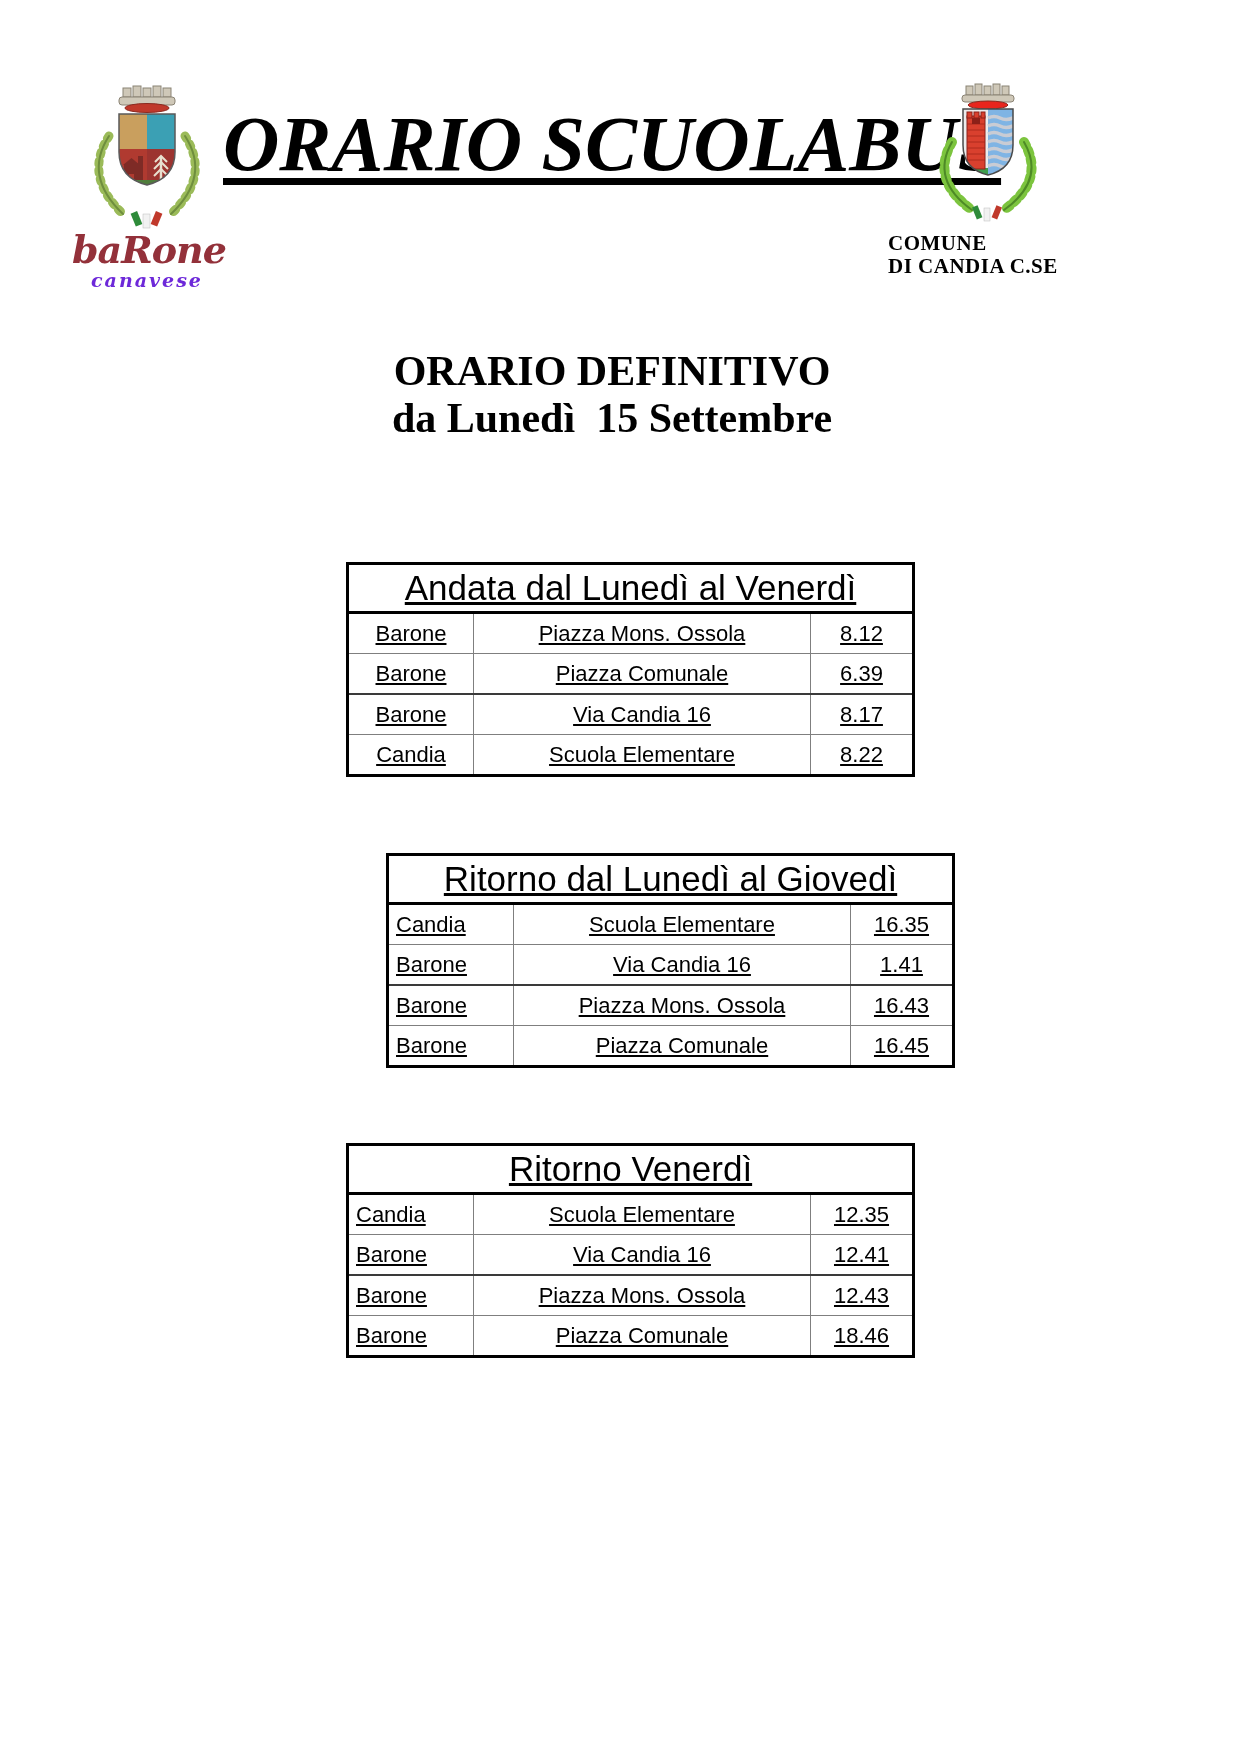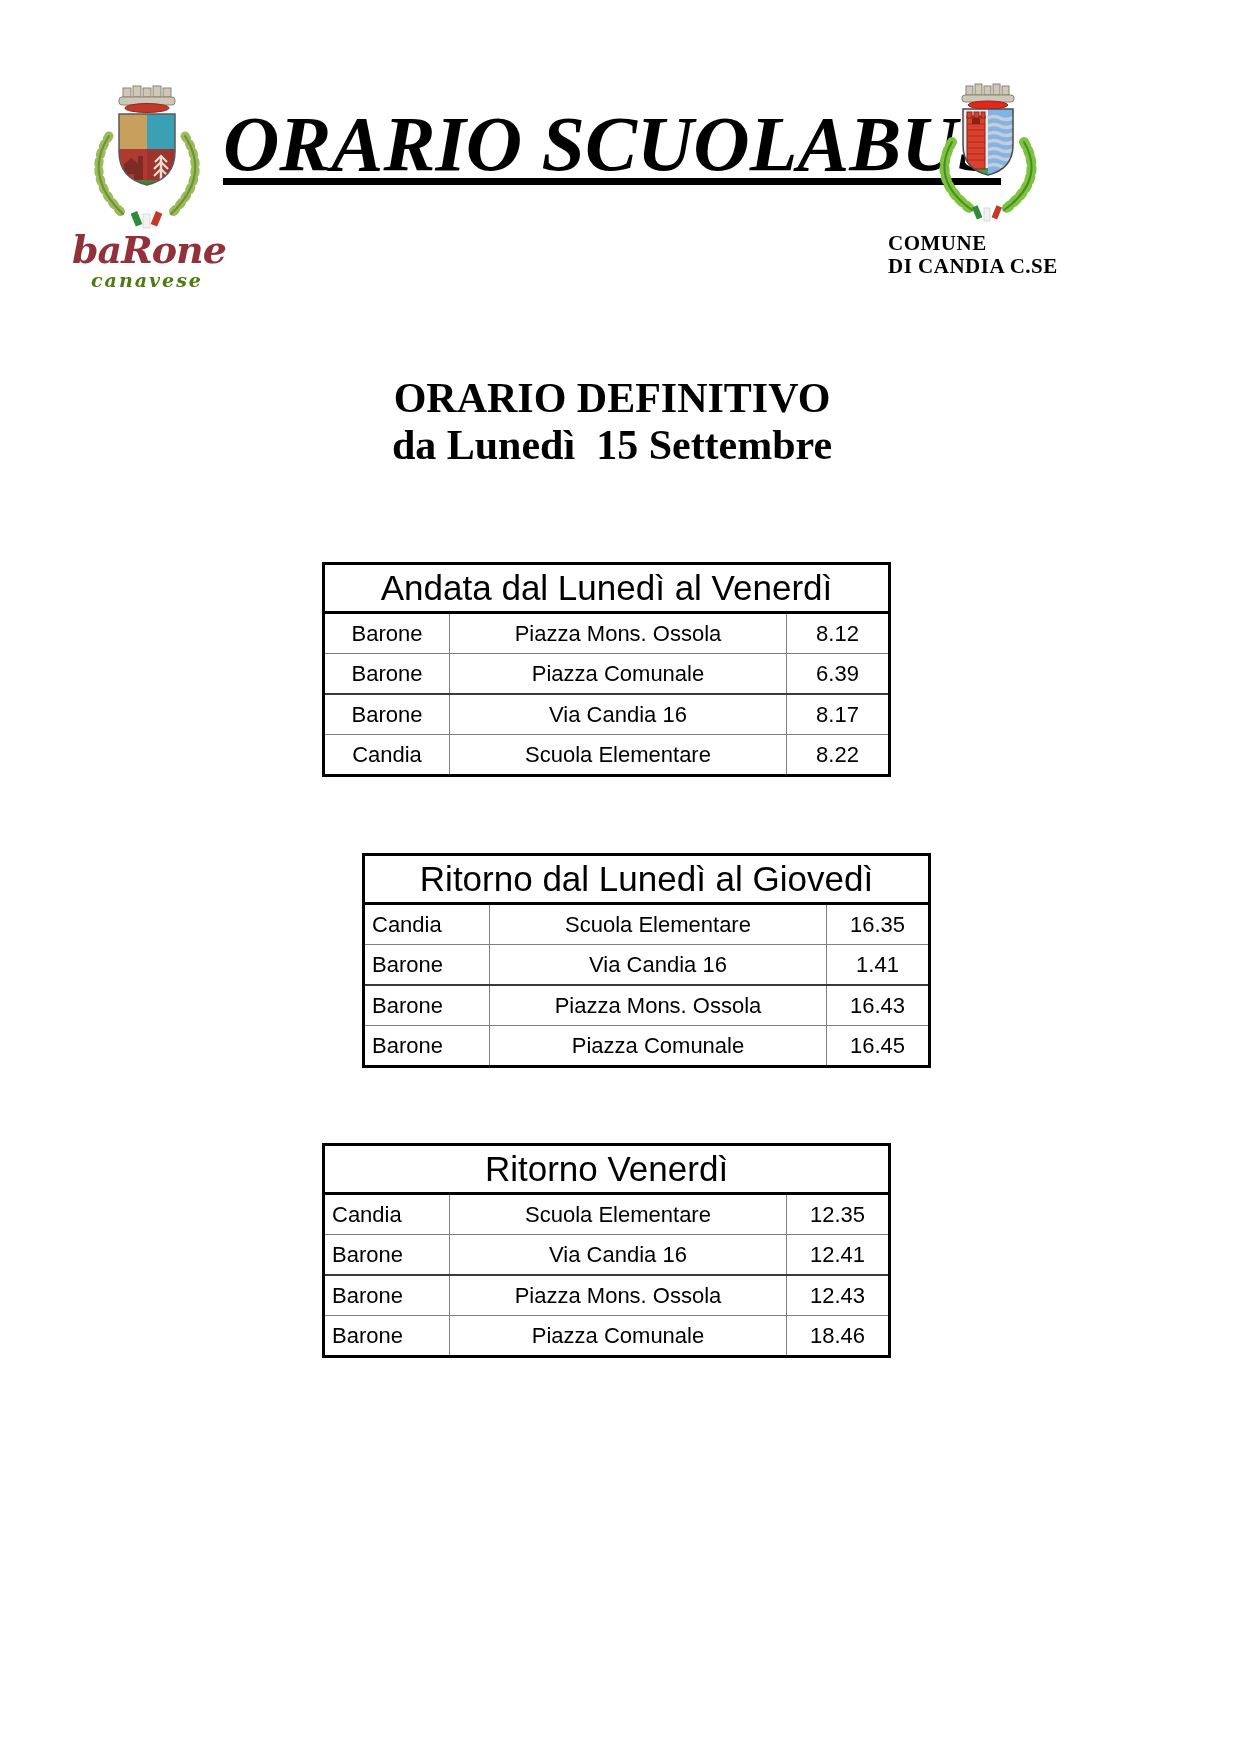--- a/index.html
+++ b/index.html
@@ -4,35 +4,35 @@
 <style>
   html,body{margin:0;padding:0;background:#ffffff;}
   .page{position:relative;width:1241px;height:1755px;background:#ffffff;overflow:hidden;
         font-family:"Liberation Serif",serif;color:#000;}
 
   
   .left-logo{position:absolute;left:72px;top:84px;width:150px;text-align:center;}
   .left-logo .logo-word1{font-family:"DejaVu Serif",serif;font-style:italic;font-weight:bold;
         font-size:38px;line-height:40px;color:#93313a;letter-spacing:-1px;}
   .left-logo .logo-word2{font-family:"DejaVu Serif",serif;font-style:italic;font-weight:bold;
-        font-size:19px;line-height:20px;color:#4d7c0f;letter-spacing:2px;}
+        font-size:19px;line-height:20px;color:#6d28d9;letter-spacing:2px;}
 
   .main-title{position:absolute;left:223px;top:104px;width:800px;}
   .main-title .t-line{font-size:78px;line-height:79px;font-weight:bold;font-style:italic;
         white-space:nowrap;text-decoration:underline;text-decoration-thickness:7px;text-underline-offset:8px;}
 
   .right-logo{position:absolute;left:888px;top:82px;width:200px;}
   .right-logo .muni-line{font-size:21px;line-height:23px;font-weight:bold;letter-spacing:.5px;}
 
-  .subtitle{position:absolute;left:0;top:348px;width:1224px;text-align:center;margin-top:27px;}
+  .subtitle{position:absolute;left:0;top:348px;width:1224px;text-align:center;}
   .subtitle .s-line{font-size:42px;line-height:47px;font-weight:bold;white-space:pre;}
 
   
-  .sched{position:absolute;left:322px;width:566px;border-collapse:collapse;table-layout:fixed;
-        font-family:"Liberation Sans","DejaVu Sans",sans-serif;}
+  .sched{position:absolute;left:346px;width:566px;border-collapse:collapse;table-layout:fixed;
+        font-family:"Liberation Sans","DejaVu Sans",sans-serif;text-decoration:underline;}
   .sched.t1{top:562px;}
   .sched.t2{top:853px;margin-left:40px;}
   .sched.t3{top:1143px;}
   .sched th{border:3px solid #000;font-weight:normal;font-size:35px;height:46px;
         text-align:center;vertical-align:middle;padding:0;}
   .sched td{border:1px solid #7f7f7f;font-size:22px;height:39px;text-align:center;
         vertical-align:middle;padding:0 4px;overflow:hidden;}
   .sched td:first-child{border-left:3px solid #000;}
   .sched td:last-child{border-right:3px solid #000000;}
   .sched tr:first-child td{border-top:3px solid #000;}

